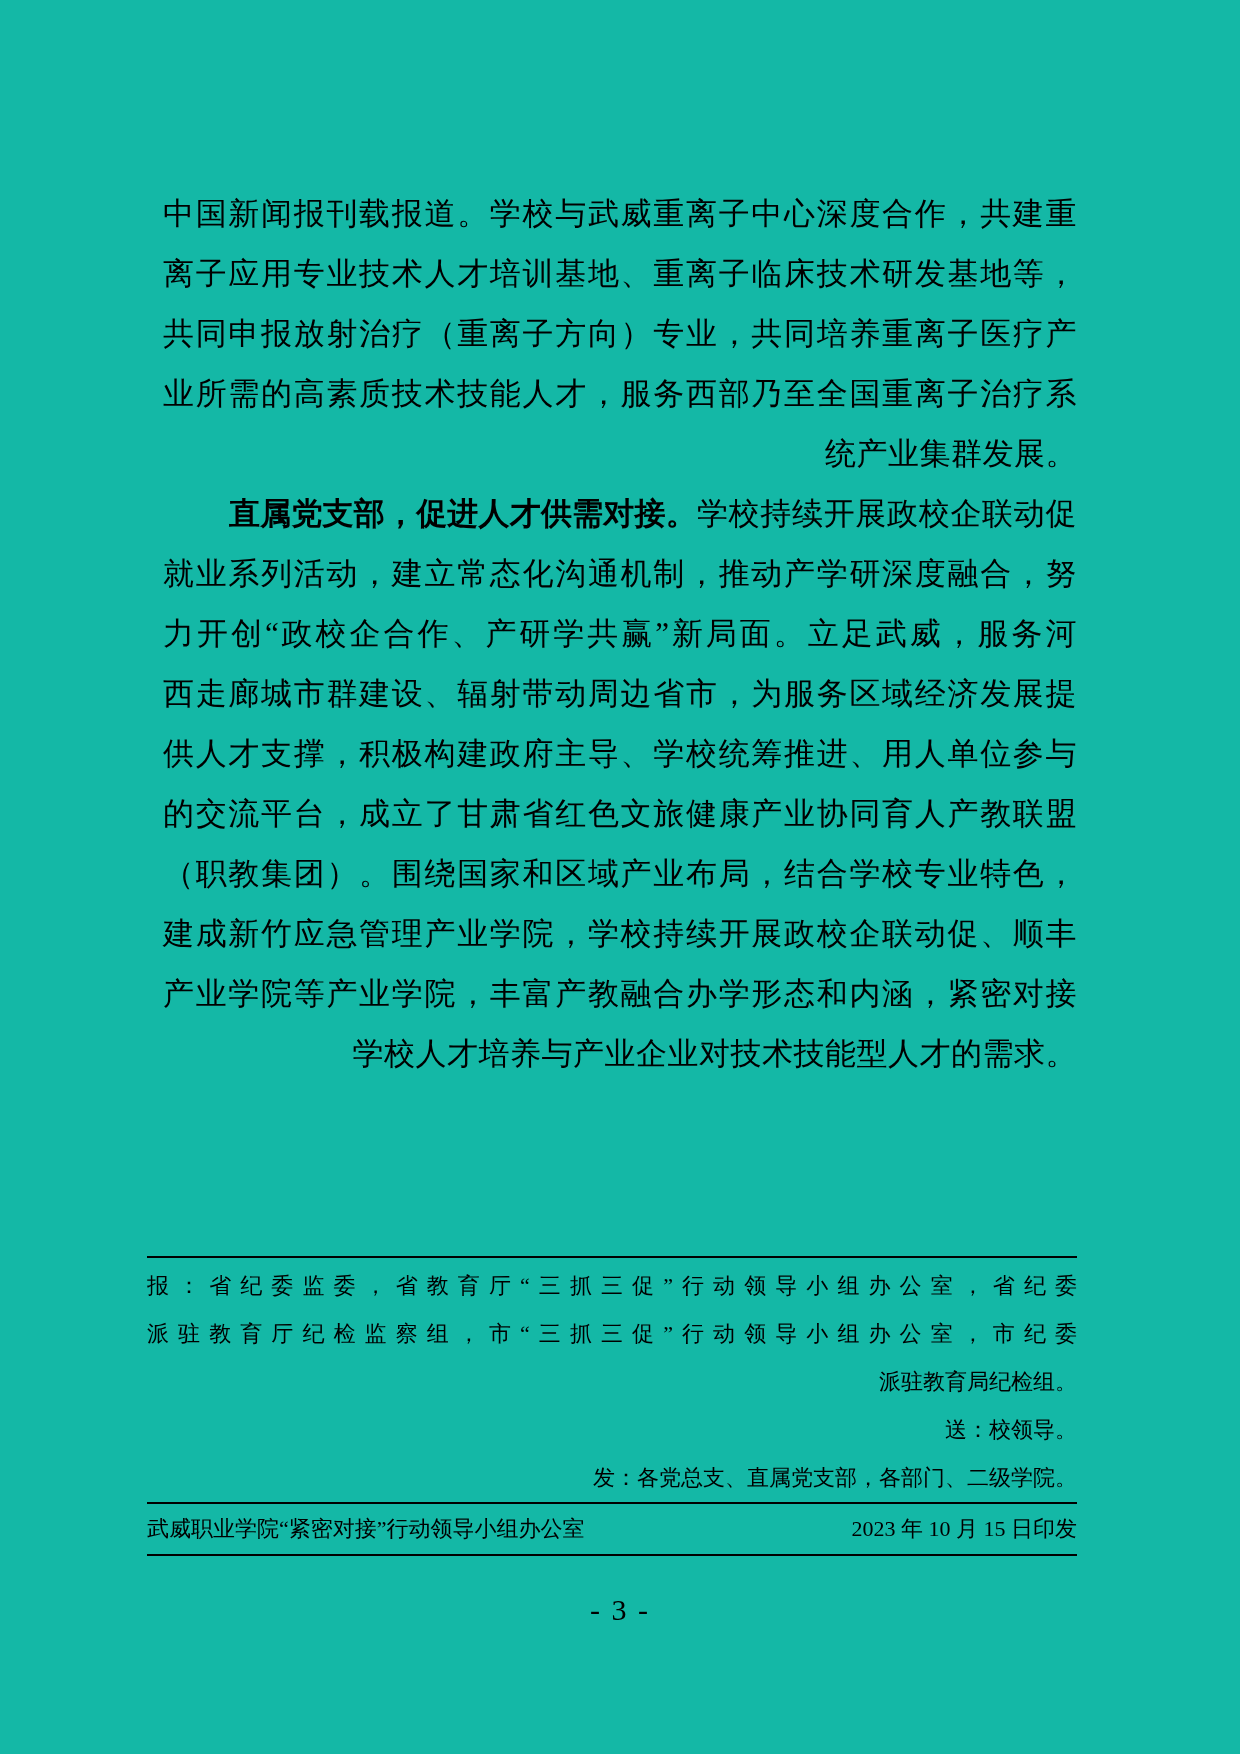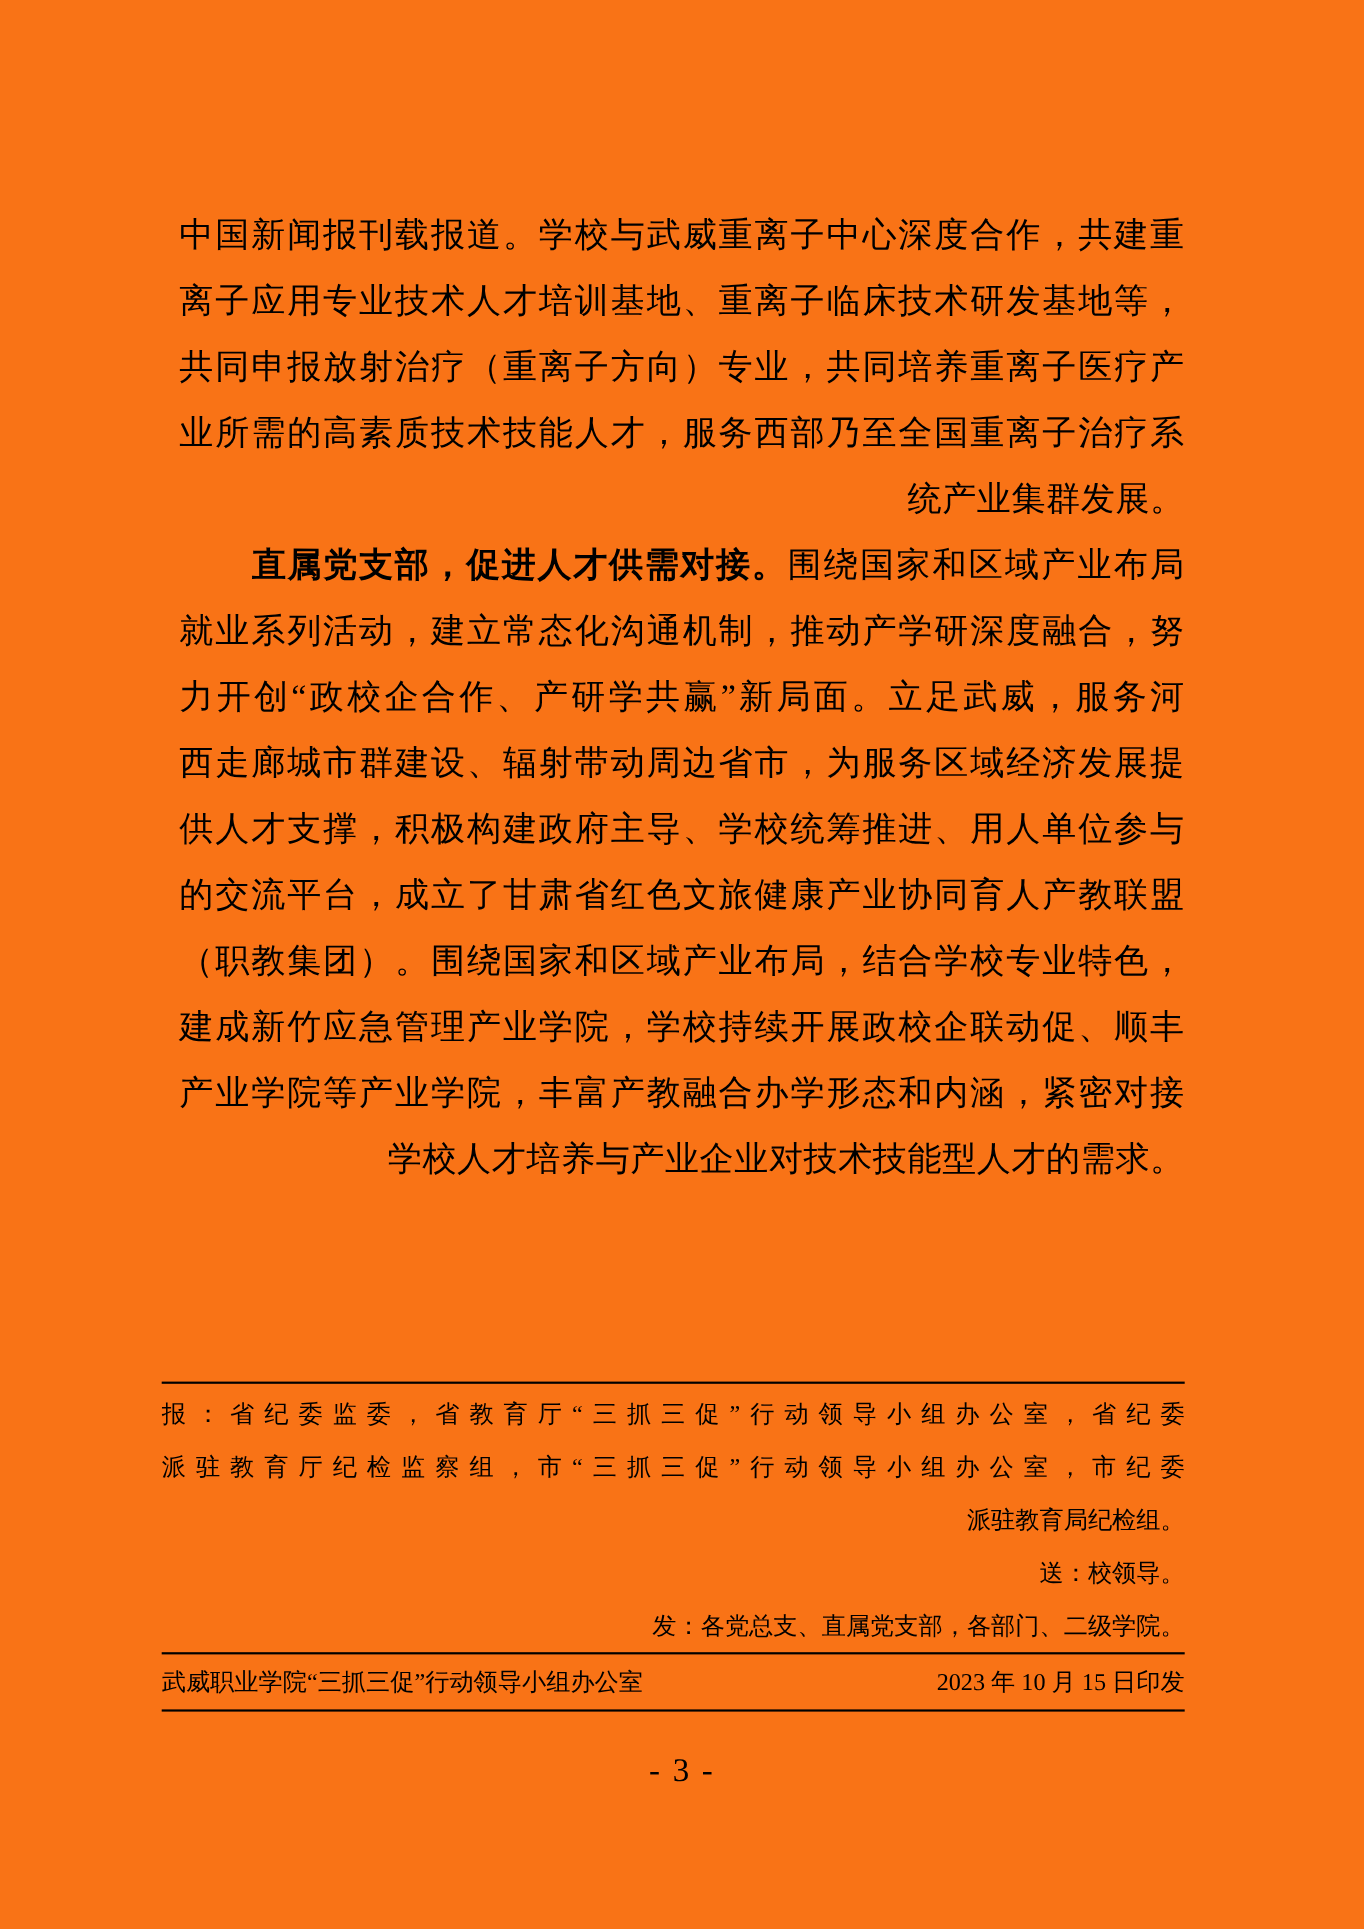--- a/index.html
+++ b/index.html
@@ -2,21 +2,21 @@
 <html><head>
 <meta charset="utf-8">
 <style>
   * { margin: 0; padding: 0; box-sizing: border-box; }
   html, body { background: #888; }
   .page {
     position: relative;
     width: 1240px;
     height: 1754px;
     margin: 0 auto;
-    background: #f97316;
+    background: #14b8a6;
     color: #000000;
     font-family: "Liberation Serif", "DejaVu Serif", serif;
     overflow: hidden;
   }
   
   .doc-body {
     position: absolute;
     left: 163px;
     top: 184px;
     width: 914px;
@@ -92,21 +92,21 @@
 
   <div class="doc-body">
     <div>
       <div class="ln j">中国新闻报刊载报道。学校与武威重离子中心深度合作，共建重</div>
       <div class="ln j">离子应用专业技术人才培训基地、重离子临床技术研发基地等，</div>
       <div class="ln j">共同申报放射治疗（重离子方向）专业，共同培养重离子医疗产</div>
       <div class="ln j">业所需的高素质技术技能人才，服务西部乃至全国重离子治疗系</div>
       <div class="ln">统产业集群发展。</div>
     </div>
     <div>
-      <div class="ln j indent"><span class="lead-bold">直属党支部，促进人才供需对接。</span><span>围绕国家和区域产业布局</span></div>
+      <div class="ln j indent"><span class="lead-bold">直属党支部，促进人才供需对接。</span><span>学校持续开展政校企联动促</span></div>
       <div class="ln j">就业系列活动，建立常态化沟通机制，推动产学研深度融合，努</div>
       <div class="ln j">力开创“政校企合作、产研学共赢”新局面。立足武威，服务河</div>
       <div class="ln j">西走廊城市群建设、辐射带动周边省市，为服务区域经济发展提</div>
       <div class="ln j">供人才支撑，积极构建政府主导、学校统筹推进、用人单位参与</div>
       <div class="ln j">的交流平台，成立了甘肃省红色文旅健康产业协同育人产教联盟</div>
       <div class="ln j">（职教集团）。围绕国家和区域产业布局，结合学校专业特色，</div>
       <div class="ln j">建成新竹应急管理产业学院，学校持续开展政校企联动促、顺丰</div>
       <div class="ln j">产业学院等产业学院，丰富产教融合办学形态和内涵，紧密对接</div>
       <div class="ln">学校人才培养与产业企业对技术技能型人才的需求。</div>
     </div>
@@ -116,21 +116,21 @@
     <div class="rule"></div>
     <div class="footer-entries">
       <div class="fln j">报：省纪委监委，省教育厅“三抓三促”行动领导小组办公室，省纪委</div>
       <div class="fln j">派驻教育厅纪检监察组，市“三抓三促”行动领导小组办公室，市纪委</div>
       <div class="fln">派驻教育局纪检组。</div>
       <div class="fln">送：校领导。</div>
       <div class="fln">发：各党总支、直属党支部，各部门、二级学院。</div>
     </div>
     <div class="rule"></div>
     <div class="print-line">
-      <span>武威职业学院“三抓三促”行动领导小组办公室</span>
+      <span>武威职业学院“紧密对接”行动领导小组办公室</span>
       <span>2023 年 10 月 15 日印发</span>
     </div>
     <div class="rule"></div>
   </div>
 
   <div class="page-number">- 3 -</div>
 
 </div>
 
 </body></html>

